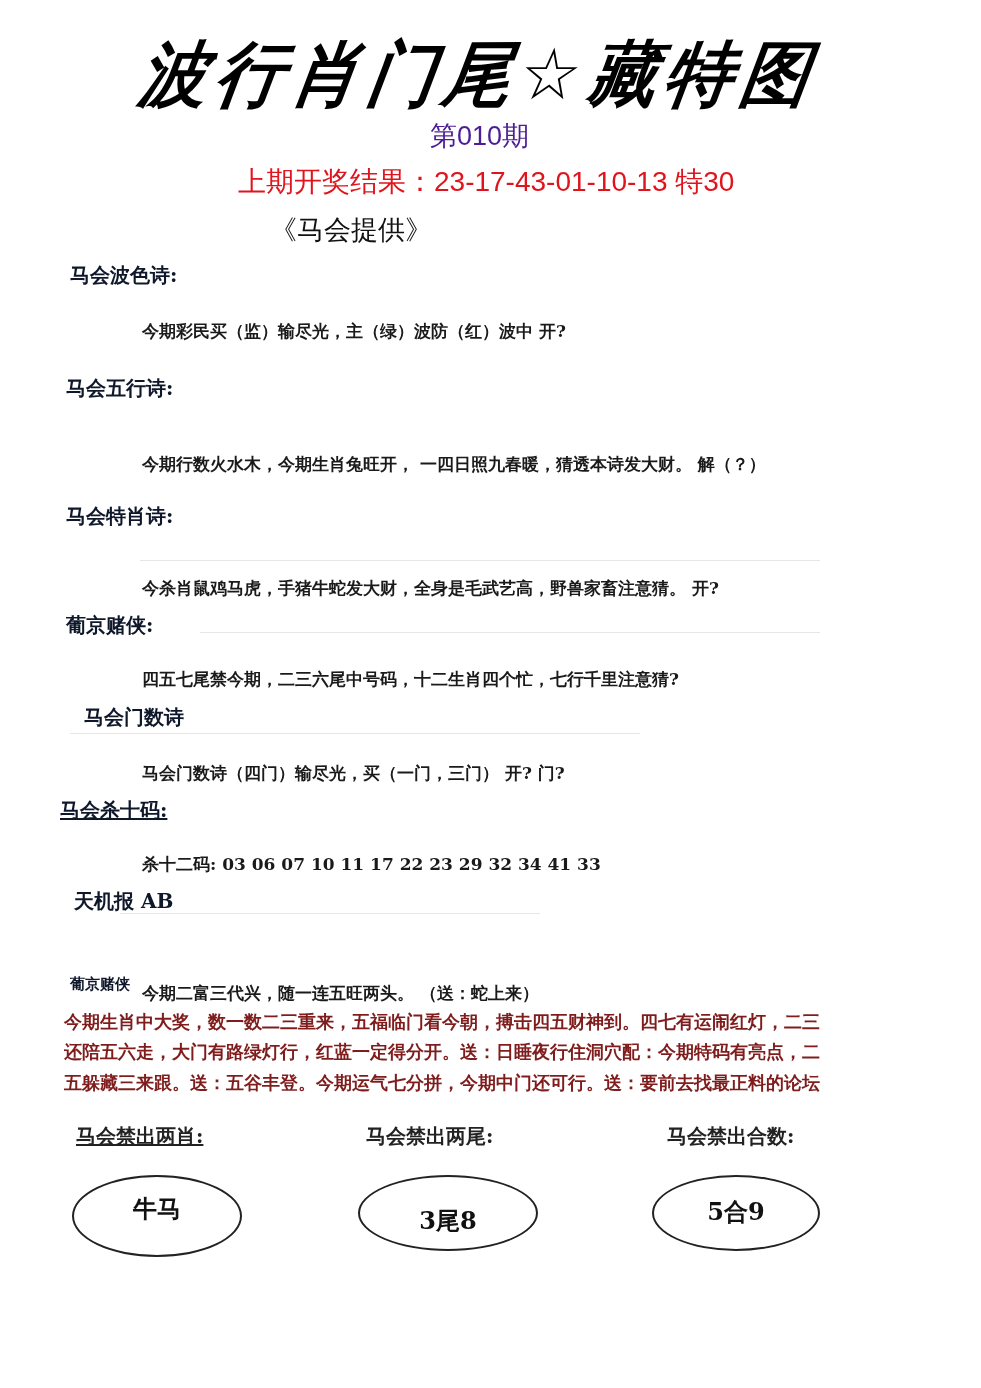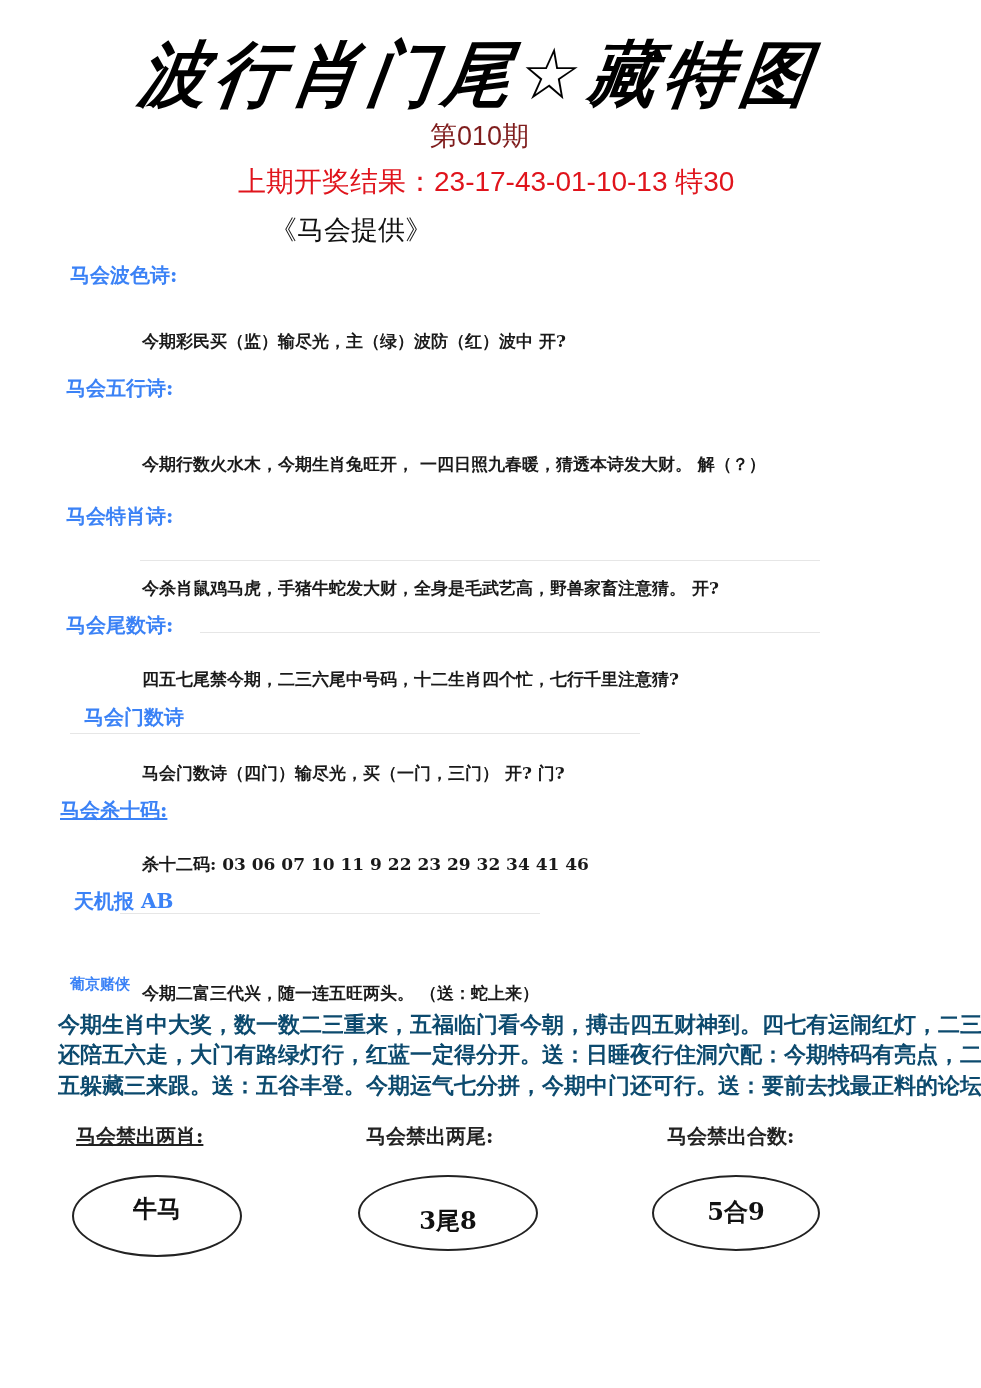--- a/index.html
+++ b/index.html
@@ -2,59 +2,59 @@
 <html><head>
 <meta charset="utf-8">
 <style>
   html, body { margin: 0; padding: 0; background: #ffffff; }
   body { width: 981px; height: 1388px; position: relative; overflow: hidden;
          font-family: "DejaVu Serif", "Liberation Serif", serif; color: #111; }
   .abs { position: absolute; white-space: nowrap; }
   .title { left: 140px; top: 30px; font-family: "DejaVu Sans", sans-serif; font-weight: bold;
            font-size: 68px; font-style: italic; letter-spacing: 8px; color: #000;
            transform: skewX(-8deg) scaleY(1.05); }
-  .issue { left: 430px; top: 118px; font-family: "Liberation Sans", sans-serif; font-size: 27px; color: #7f1d1d; text-align: center; }
+  .issue { left: 430px; top: 118px; font-family: "Liberation Sans", sans-serif; font-size: 27px; color: #4c1d95; text-align: center; }
   .result { left: 238px; top: 163px; font-family: "Liberation Sans", sans-serif; font-size: 28px; color: #e0141c; }
   .provided { left: 270px; top: 212px; font-size: 27px; color: #111; }
-  .hdr { font-size: 20px; font-weight: bold; color: #3b82f6; }
+  .hdr { font-size: 20px; font-weight: bold; color: #0f172a; }
   .line { font-size: 17px; font-weight: bold; color: #1a1a1a; }
-  .para { left: 58px; font-size: 22px; font-weight: bold; color: #0c4a6e; }
+  .para { left: 64px; font-size: 18px; font-weight: bold; color: #7f1d1d; }
   .faint { position: absolute; height: 1px; background: #e6e6e6; }
   .ban-label { font-size: 20px; font-weight: bold; color: #222; }
   .oval { position: absolute; border: 2px solid #222; border-radius: 50%; }
   .oval-text { position: absolute; font-size: 24px; font-weight: bold; color: #111; text-align: center; }
 </style>
 </head>
 <body>
 
 <div class="abs title">波行肖门尾☆藏特图</div>
 <div class="abs issue">第010期</div>
 <div class="abs result">上期开奖结果：23-17-43-01-10-13 特30</div>
 <div class="abs provided">《马会提供》</div>
 
 <div class="abs hdr" style="left:70px; top:262px;">马会波色诗:</div>
-<div class="abs line" style="left:142px; top:330px;">今期彩民买（监）输尽光，主（绿）波防（红）波中 开?</div>
+<div class="abs line" style="left:142px; top:320px;">今期彩民买（监）输尽光，主（绿）波防（红）波中 开?</div>
 
 <div class="abs hdr" style="left:66px; top:375px;">马会五行诗:</div>
 <div class="abs line" style="left:142px; top:453px;">今期行数火水木，今期生肖兔旺开， 一四日照九春暖，猜透本诗发大财。 解（？）</div>
 
 <div class="abs hdr" style="left:66px; top:503px;">马会特肖诗:</div>
 <div class="faint" style="left:140px; top:560px; width:680px;"></div>
 <div class="abs line" style="left:142px; top:577px;">今杀肖鼠鸡马虎，手猪牛蛇发大财，全身是毛武艺高，野兽家畜注意猜。 开?</div>
 
-<div class="abs hdr" style="left:66px; top:612px;">马会尾数诗:</div>
+<div class="abs hdr" style="left:66px; top:612px;">葡京赌侠:</div>
 <div class="faint" style="left:200px; top:632px; width:620px;"></div>
 <div class="abs line" style="left:142px; top:668px;">四五七尾禁今期，二三六尾中号码，十二生肖四个忙，七行千里注意猜?</div>
 
 <div class="abs hdr" style="left:84px; top:704px;">马会门数诗</div>
 <div class="faint" style="left:70px; top:733px; width:570px;"></div>
 <div class="abs line" style="left:142px; top:762px;">马会门数诗（四门）输尽光，买（一门，三门） 开? 门?</div>
 
 <div class="abs hdr" style="left:60px; top:797px;text-decoration:underline;">马会杀十码:</div>
-<div class="abs line" style="left:142px; top:853px;">杀十二码: 03 06 07 10 11 9 22 23 29 32 34 41 46</div>
+<div class="abs line" style="left:142px; top:853px;">杀十二码: 03 06 07 10 11 17 22 23 29 32 34 41 33</div>
 
 <div class="abs hdr" style="left:74px; top:888px;">天机报 AB</div>
 <div class="faint" style="left:120px; top:913px; width:420px;"></div>
 <div class="abs line" style="left:142px; top:945px;margin-top:37px;">今期二富三代兴，随一连五旺两头。 （送：蛇上来）</div>
 
 <div class="abs hdr" style="left:70px; top:975px; font-size:15px;">葡京赌侠</div>
 <div class="abs para" style="top:1010px;">今期生肖中大奖，数一数二三重来，五福临门看今朝，搏击四五财神到。四七有运闹红灯，二三</div>
 <div class="abs para" style="top:1040px;">还陪五六走，大门有路绿灯行，红蓝一定得分开。送：日睡夜行住洞穴配：今期特码有亮点，二</div>
 <div class="abs para" style="top:1071px;">五躲藏三来跟。送：五谷丰登。今期运气七分拼，今期中门还可行。送：要前去找最正料的论坛</div>
 

